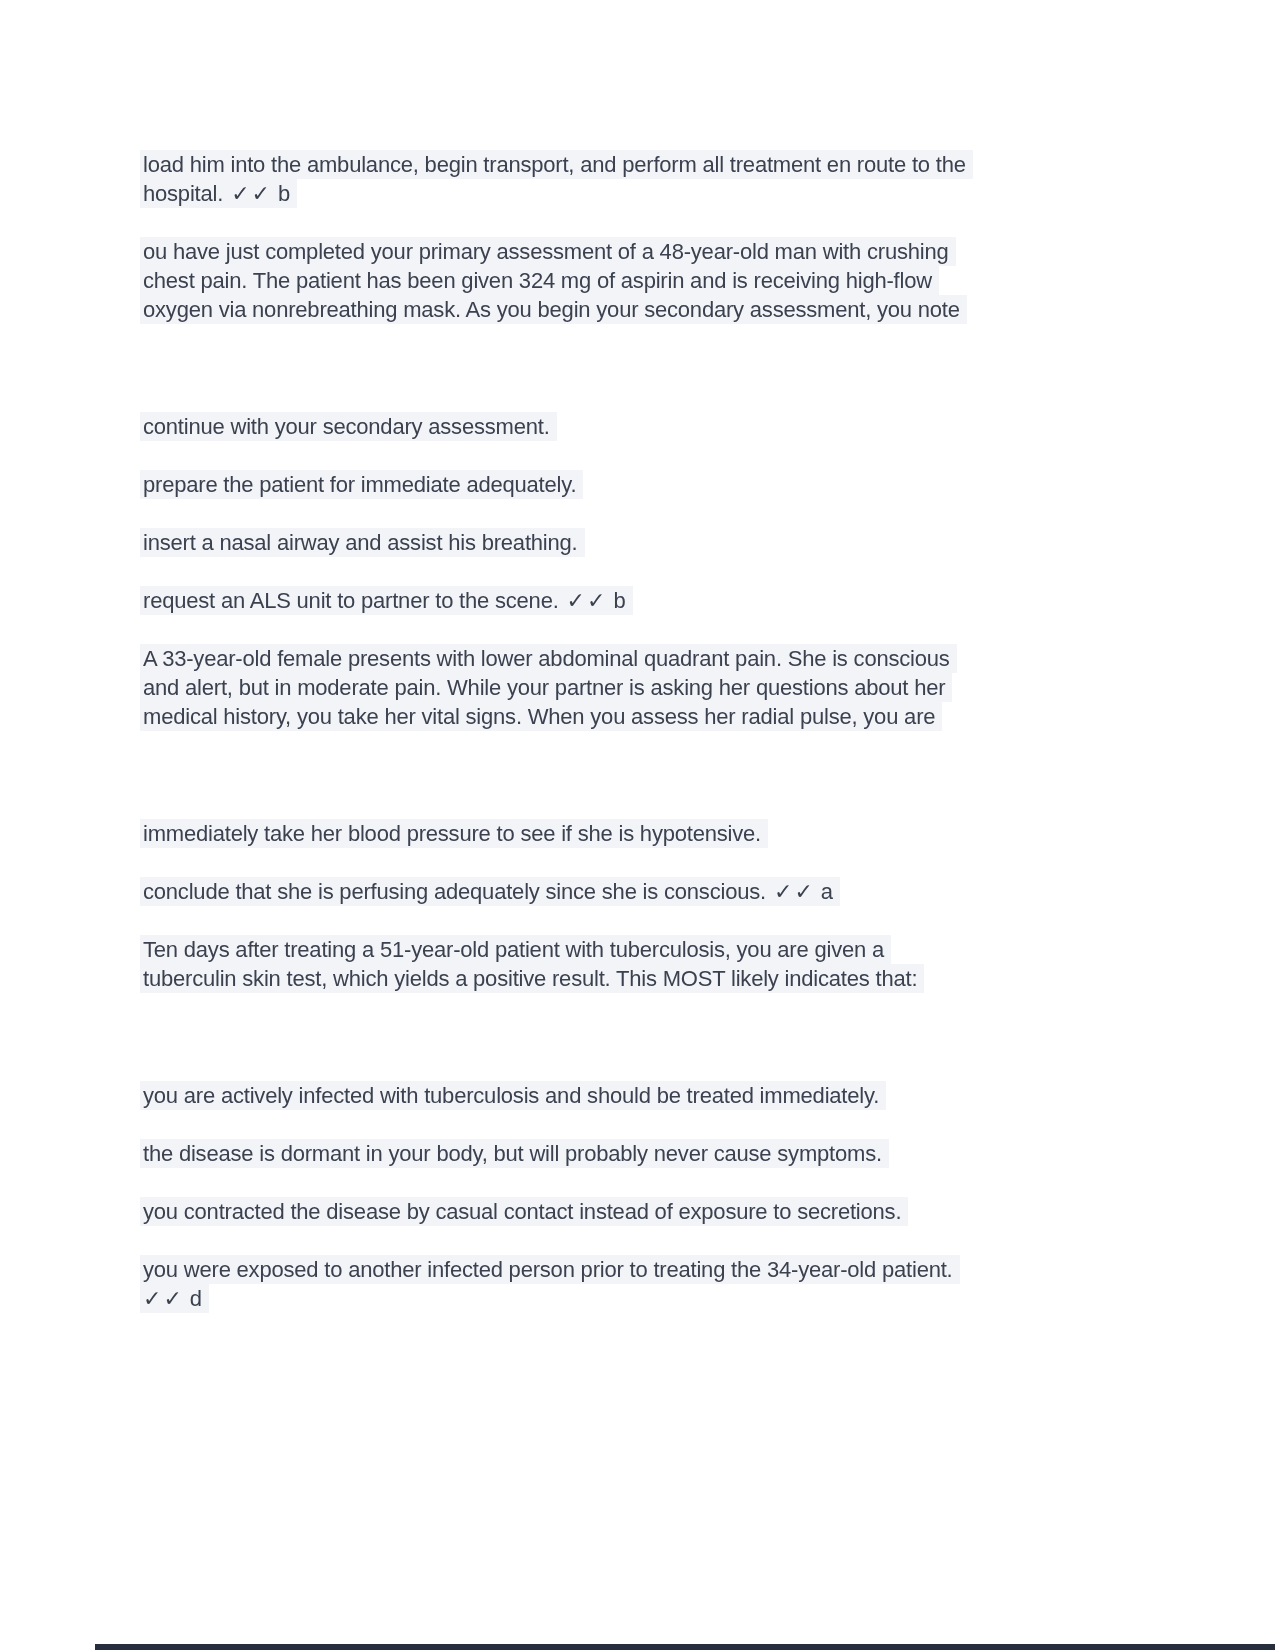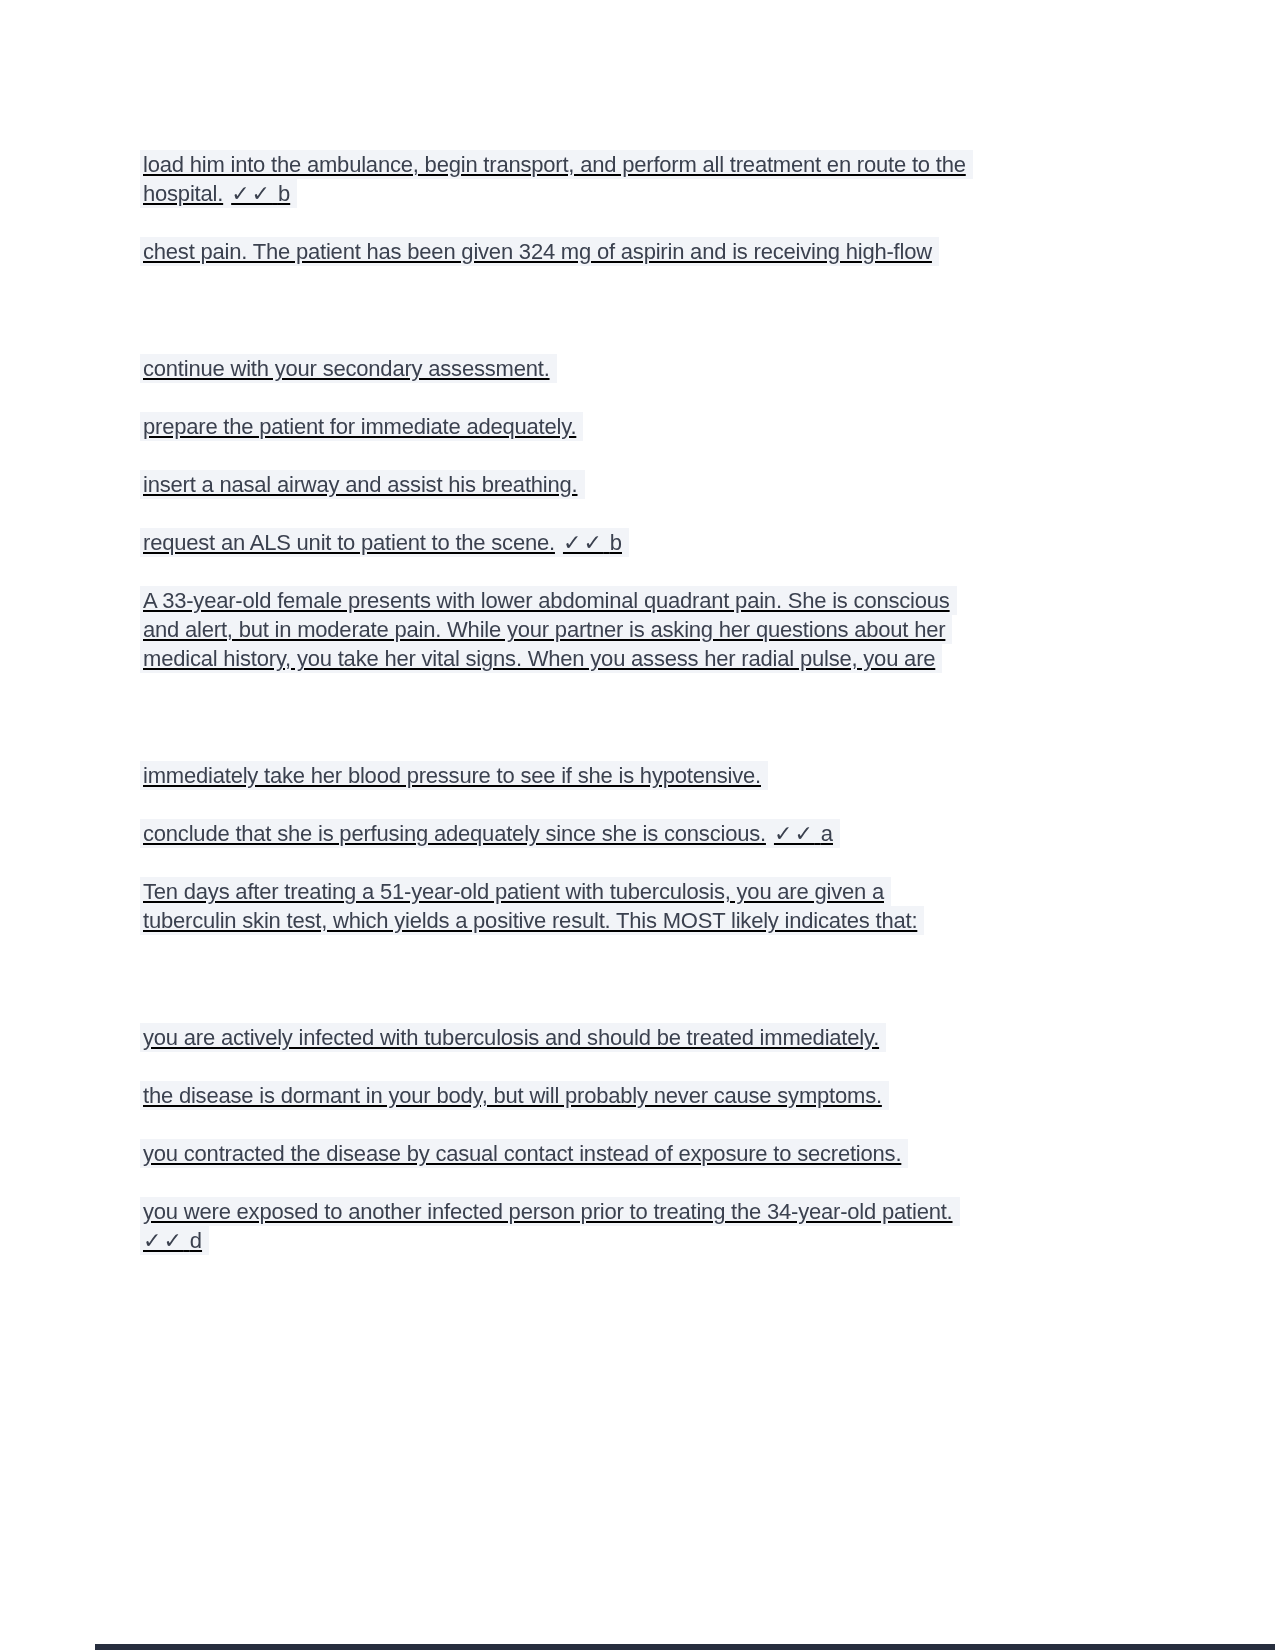--- a/index.html
+++ b/index.html
@@ -19,21 +19,20 @@
     inset: 0;
     background: var(--page-bg, #ffffff);
   }
   .doc {
     position: absolute;
     top: 150px;
     left: 143px;
   }
   .block {
     margin: 0 16px 29px 0;
-    text-decoration: underline;
   }
   .block.gap-large {
     margin-bottom: 88px;
   }
   .line {
     width: fit-content;
     margin-left: -3px;
     padding: 0 7px 0 3px;
     background: var(--hl, #f2f4f8);
     color: var(--text-color, #3b414f);
@@ -67,33 +66,35 @@
 </head>
 <body>
 
 <div class="page">
   <div class="doc" id="doc">
       <div class="block">
         <div class="line"><span>load him into the ambulance, begin transport, and perform all treatment en route to the</span></div>
         <div class="line"><span>hospital.</span><span class="marker"><span class="checks">✓✓</span> <span class="ans-letter">b</span></span></div>
       </div>
       <div class="block gap-large">
+        <div class="line"><span>ou have just completed your primary assessment of a 48-year-old man with crushing</span></div>
         <div class="line"><span>chest pain. The patient has been given 324 mg of aspirin and is receiving high-flow</span></div>
+        <div class="line"><span>oxygen via nonrebreathing mask. As you begin your secondary assessment, you note</span></div>
       </div>
       <div class="block">
         <div class="line"><span>continue with your secondary assessment.</span></div>
       </div>
       <div class="block">
         <div class="line"><span>prepare the patient for immediate adequately.</span></div>
       </div>
       <div class="block">
         <div class="line"><span>insert a nasal airway and assist his breathing.</span></div>
       </div>
       <div class="block">
-        <div class="line"><span>request an ALS unit to patient to the scene.</span><span class="marker"><span class="checks">✓✓</span> <span class="ans-letter">b</span></span></div>
+        <div class="line"><span>request an ALS unit to partner to the scene.</span><span class="marker"><span class="checks">✓✓</span> <span class="ans-letter">b</span></span></div>
       </div>
       <div class="block gap-large">
         <div class="line"><span>A 33-year-old female presents with lower abdominal quadrant pain. She is conscious</span></div>
         <div class="line"><span>and alert, but in moderate pain. While your partner is asking her questions about her</span></div>
         <div class="line"><span>medical history, you take her vital signs. When you assess her radial pulse, you are</span></div>
       </div>
       <div class="block">
         <div class="line"><span>immediately take her blood pressure to see if she is hypotensive.</span></div>
       </div>
       <div class="block">

